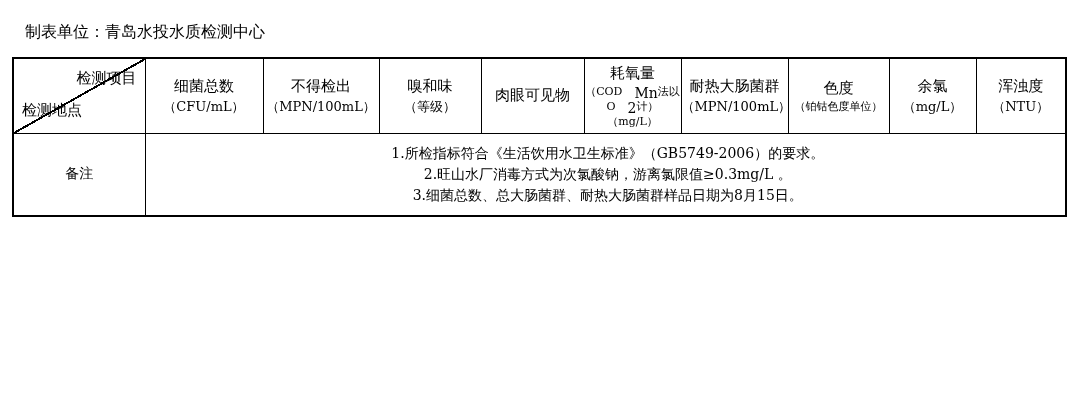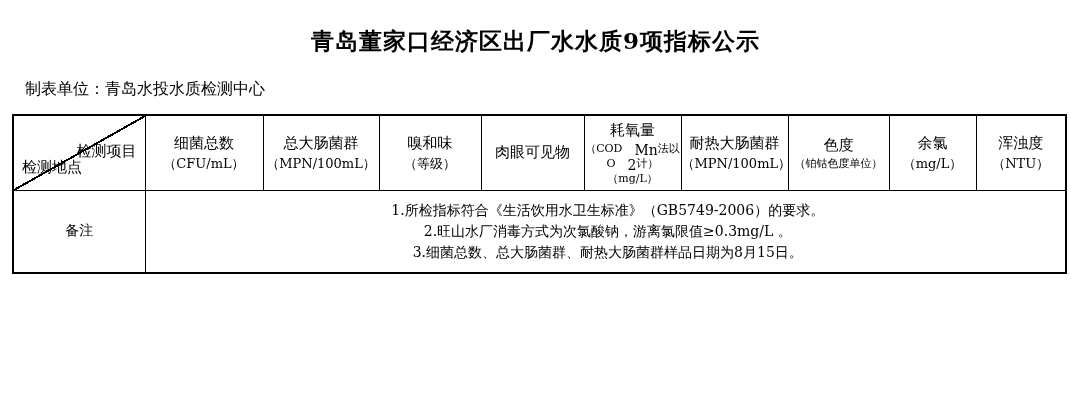--- a/index.html
+++ b/index.html
@@ -51,21 +51,21 @@
 
   .corner-cell {
     position: relative;
     background:
       linear-gradient(to bottom right,
         transparent calc(50% - 1px),
         #000 calc(50% - 1px),
         #000 calc(50% + 1px),
         transparent calc(50% + 1px));
   }
-  .corner-top    { position: absolute; top: 26px;  right: 8px; font-size: 15px; }
+  .corner-top    { position: absolute; top: 10px;  right: 8px; font-size: 15px; }
   .corner-bottom { position: absolute; bottom: 13px; left: 8px; font-size: 15px; }
 
   .col-name { display: block; font-size: 15px; line-height: 21px; }
   .col-unit { display: block; font-size: 13px; line-height: 19px; }
   .col-unit.small { font-size: 11px; line-height: 15px; }
   .col-unit sub { font-size: 14px; line-height: 0; padding-left: 12px; }
 
   .remark-label { font-size: 15px; }
   .remark-content {
     text-align: center;
@@ -76,21 +76,20 @@
     line-height: 21px;
     padding-left: 5px;
     white-space: nowrap;
   }
 </style>
 </head>
 <body>
 
 <div class="page">
 
-  <h1 class="title">青岛董家口经济区出厂水水质9项指标公示</h1>
 
   <div class="meta-row">
     <span>制表单位：青岛水投水质检测中心</span>
   </div>
 
   <table class="report">
     <colgroup>
       <col style="width:132px">
         <col style="width:118px">
         <col style="width:116px">
@@ -107,21 +106,21 @@
         <tr class="header-row">
       <td class="corner-cell">
         <span class="corner-top">检测项目</span>
         <span class="corner-bottom">检测地点</span>
       </td>
       <td>
         <span class="col-name">细菌总数</span>
         <span class="col-unit">（CFU/mL）</span>
       </td>
       <td>
-        <span class="col-name">总大肠菌群</span>
+        <span class="col-name">不得检出</span>
         <span class="col-unit">（MPN/100mL）</span>
       </td>
       <td>
         <span class="col-name">嗅和味</span>
         <span class="col-unit">（等级）</span>
       </td>
       <td>
         <span class="col-name">肉眼可见物</span>
       </td>
       <td>

